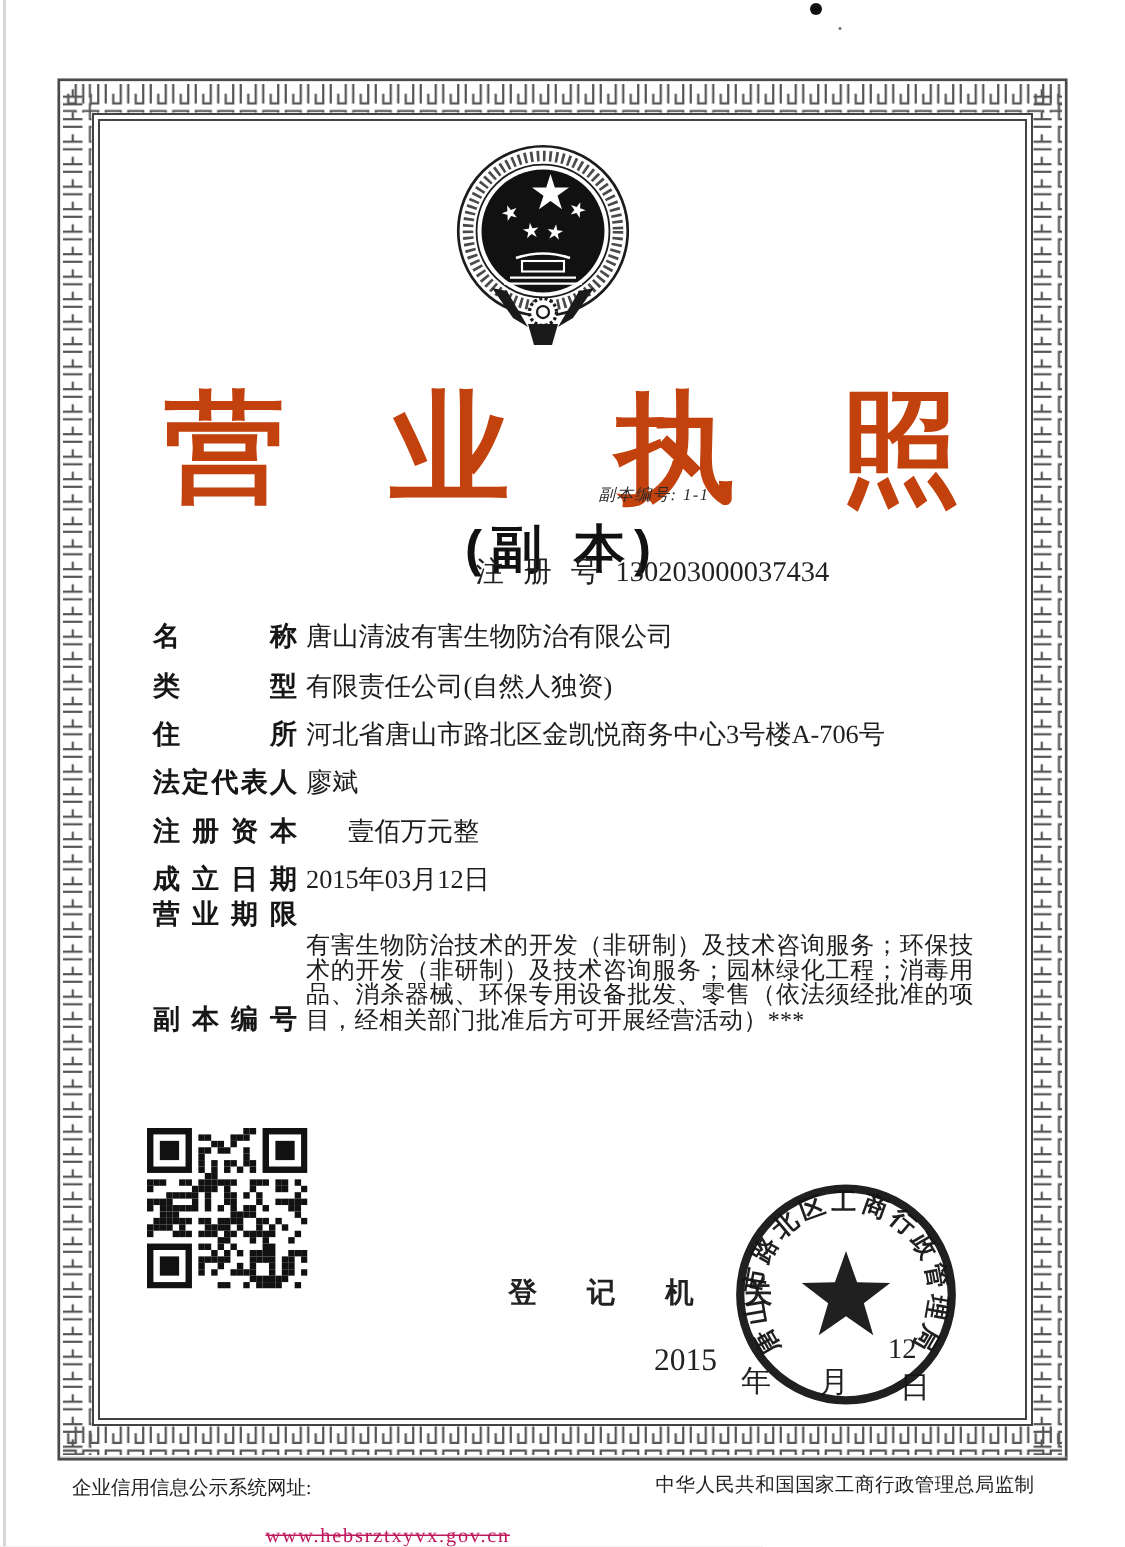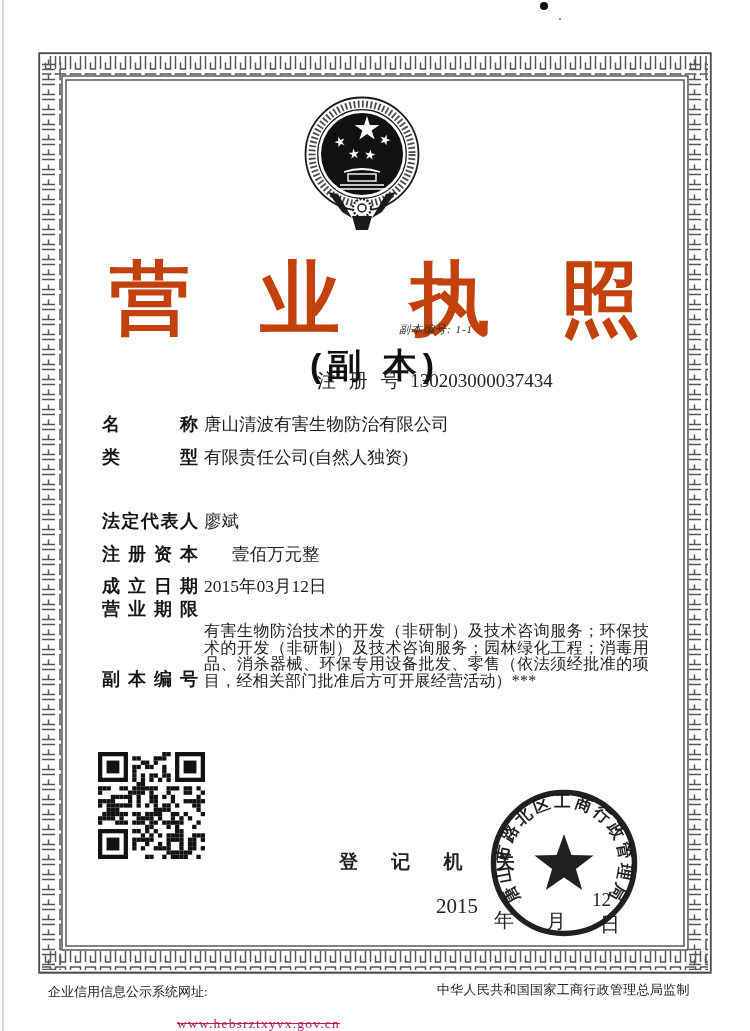--- a/index.html
+++ b/index.html
@@ -93,20 +93,24 @@
     <span>130203000037434</span>
   </div>
 
   <div class="field-row" style="top:414px;">
     <span class="field-label">名称</span>
     <span class="field-value">唐山清波有害生物防治有限公司</span>
   </div>
   <div class="field-row" style="top:447px;">
     <span class="field-label">类型</span>
     <span class="field-value">有限责任公司(自然人独资)</span>
+  </div>
+  <div class="field-row" style="top:479px;">
+    <span class="field-label">住所</span>
+    <span class="field-value">河北省唐山市路北区金凯悦商务中心3号楼A-706号</span>
   </div>
   <div class="field-row" style="top:511px;">
     <span class="field-label">法定代表人</span>
     <span class="field-value">廖斌</span>
   </div>
   <div class="field-row" style="top:544px;gap:28px;">
     <span class="field-label">注册资本</span>
     <span class="field-value">壹佰万元整</span>
   </div>
   <div class="field-row" style="top:576px;">

